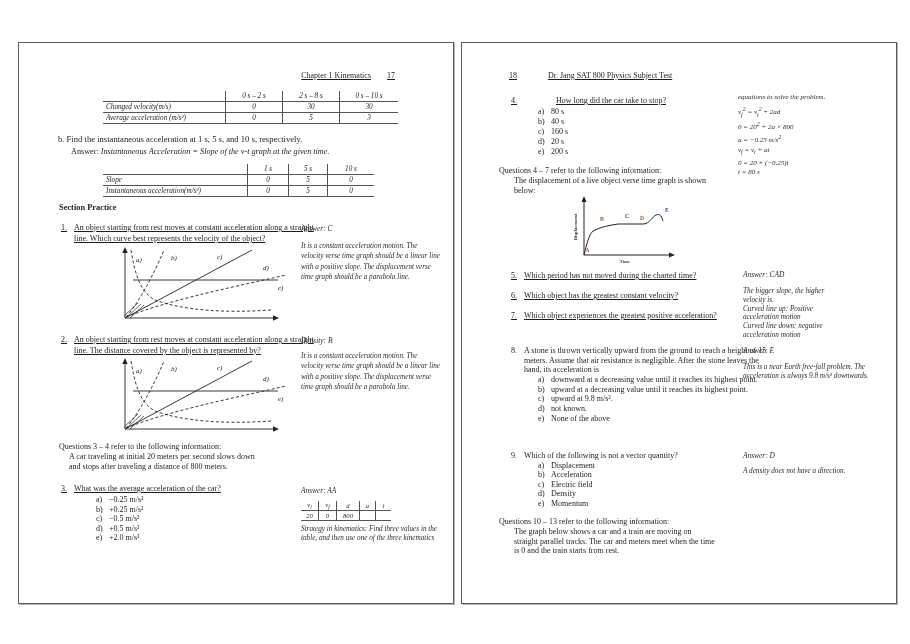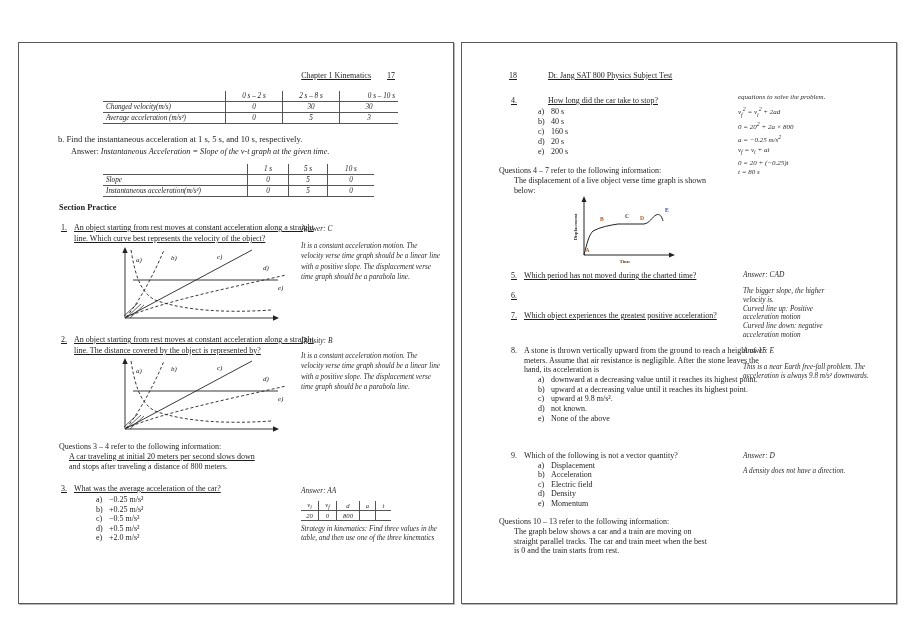--- a/index.html
+++ b/index.html
@@ -44,21 +44,21 @@
   <div class="a txt" style="left:150px;top:27px;width:226px;text-align:right;">
     <span>Chapter 1   Kinematics</span><span style="margin-left:16px;">17</span>
   </div>
 
   <table class="tbl a" style="left:84px;top:48px;">
     <tbody>
         <tr>
       <td class="lbl" style="width:116px;"></td>
       <td class="dat" style="width:50px;">0 s – 2 s</td>
       <td class="dat" style="width:50px;">2 s – 8 s</td>
-      <td class="dat" style="width:52px;text-align:right;">0 s – 10 s</td>
+      <td class="dat" style="width:52px;">0 s – 10 s</td>
     </tr>
     <tr>
       <td class="lbl">Changed velocity(m/s)</td>
       <td class="dat">0</td>
       <td class="dat">30</td>
       <td class="dat">30</td>
     </tr>
     <tr>
       <td class="lbl">Average acceleration (m/s²)</td>
       <td class="dat">0</td>
@@ -160,21 +160,21 @@
       <text x="103" y="13">c)</text>
       <text x="149" y="24">d)</text>
       <text x="164" y="44">e)</text>
     </g>
   </svg>
 
   <div class="a ans" style="left:282px;top:293px;">Density: B</div>
   <div class="a expl" style="left:282px;top:308px;width:140px;">It is a constant acceleration motion. The velocity verse time graph should be a linear line with a positive slope. The displacement verse time graph should be a parabola line.</div>
 
   <div class="a txt2" style="left:40px;top:399px;">Questions 3 – 4 refer to the following information:</div>
-  <div class="a txt2" style="left:50px;top:409px;text-decoration:underline;">A car traveling at initial 20 meters per second slows down</div>
+  <div class="a txt2" style="left:50px;top:409px;">A car traveling at initial 20 meters per second slows down</div>
   <div class="a txt2" style="left:50px;top:418.7px;">and stops after traveling a distance of 800 meters.</div>
 
   <div class="a txt" style="left:42px;top:440px;">3.</div>
   <div class="a txt" style="left:55px;top:440px;width:240px;">What was the average acceleration of the car?</div>
   <div class="a opts96" style="left:77px;top:452px;">
     <div class="opt">
         <span class="lt">a)</span>
         <span>−0.25 m/s²</span>
       </div>
     <div class="opt">
@@ -217,21 +217,21 @@
   <div class="a expl2" style="left:282px;top:482px;width:148px;">Strategy in kinematics: Find three values in the table, and then use one of the three kinematics</div>
 </div>
 
 <div class="pg" style="left:461px;">
 
   <div class="a txt" style="left:47px;top:27px;">
     <span>18</span><span style="margin-left:18px;padding-left:13px;">Dr. Jang SAT 800 Physics Subject Test</span>
   </div>
 
   <div class="a txt" style="left:49px;top:52px;">4.</div>
-  <div class="a txt" style="left:62px;top:52px;width:240px;padding-left:24px;">How long did the car take to stop?</div>
+  <div class="a txt" style="left:70px;top:52px;width:240px;padding-left:24px;">How long did the car take to stop?</div>
   <div class="a opts10" style="left:76px;top:64px;">
     <div class="opt">
         <span class="lt">a)</span>
         <span>80 s</span>
       </div>
     <div class="opt">
         <span class="lt">b)</span>
         <span>40 s</span>
       </div>
     <div class="opt">
@@ -279,20 +279,21 @@
     </g>
     <text x="10" y="33" font-size="4.6" font-weight="bold" fill="#333" text-anchor="middle" transform="rotate(-90 10 33)">Displacement</text>
     <text x="58" y="68.5" font-size="5" font-weight="bold" fill="#6b4a22" text-anchor="middle">Time</text>
   </svg>
 
   <div class="a txt" style="left:49px;top:227px;">5.</div>
   <div class="a txt" style="left:62px;top:227px;width:225px;">Which period has not moved during the charted time?</div>
   <div class="a ans" style="left:281px;top:227px;">Answer: CAD</div>
 
   <div class="a txt" style="left:49px;top:247px;">6.</div>
+  <div class="a txt" style="left:62px;top:247px;width:225px;">Which object has the greatest constant velocity?</div>
 
   <div class="a txt" style="left:49px;top:267px;">7.</div>
   <div class="a txt" style="left:62px;top:267px;width:235px;">Which object experiences the greatest positive acceleration?</div>
 
   <div class="a expl2" style="left:281px;top:244px;width:150px;">
     <div>The bigger slope, the higher</div>
     <div>velocity is.</div>
     <div>Curved line up: Positive</div>
     <div>acceleration motion</div>
     <div>Curved line down: negative</div>
@@ -349,16 +350,16 @@
         <span class="lt">e)</span>
         <span>Momentum</span>
       </div>
   </div>
   <div class="a ans" style="left:281px;top:408px;">Answer: D</div>
   <div class="a expl3" style="left:281px;top:424px;width:152px;">A density does not have a direction.</div>
 
   <div class="a txt2" style="left:37px;top:474px;">Questions 10 – 13 refer to the following information:</div>
   <div class="a txt2" style="left:52px;top:484px;width:240px;">
     <div>The graph below shows a car and a train are moving on</div>
-    <div>straight parallel tracks. The car and train meet when the best</div>
+    <div>straight parallel tracks. The car and meters meet when the time</div>
     <div>is 0 and the train starts from rest.</div>
   </div>
 </div>
 
 </body></html>

